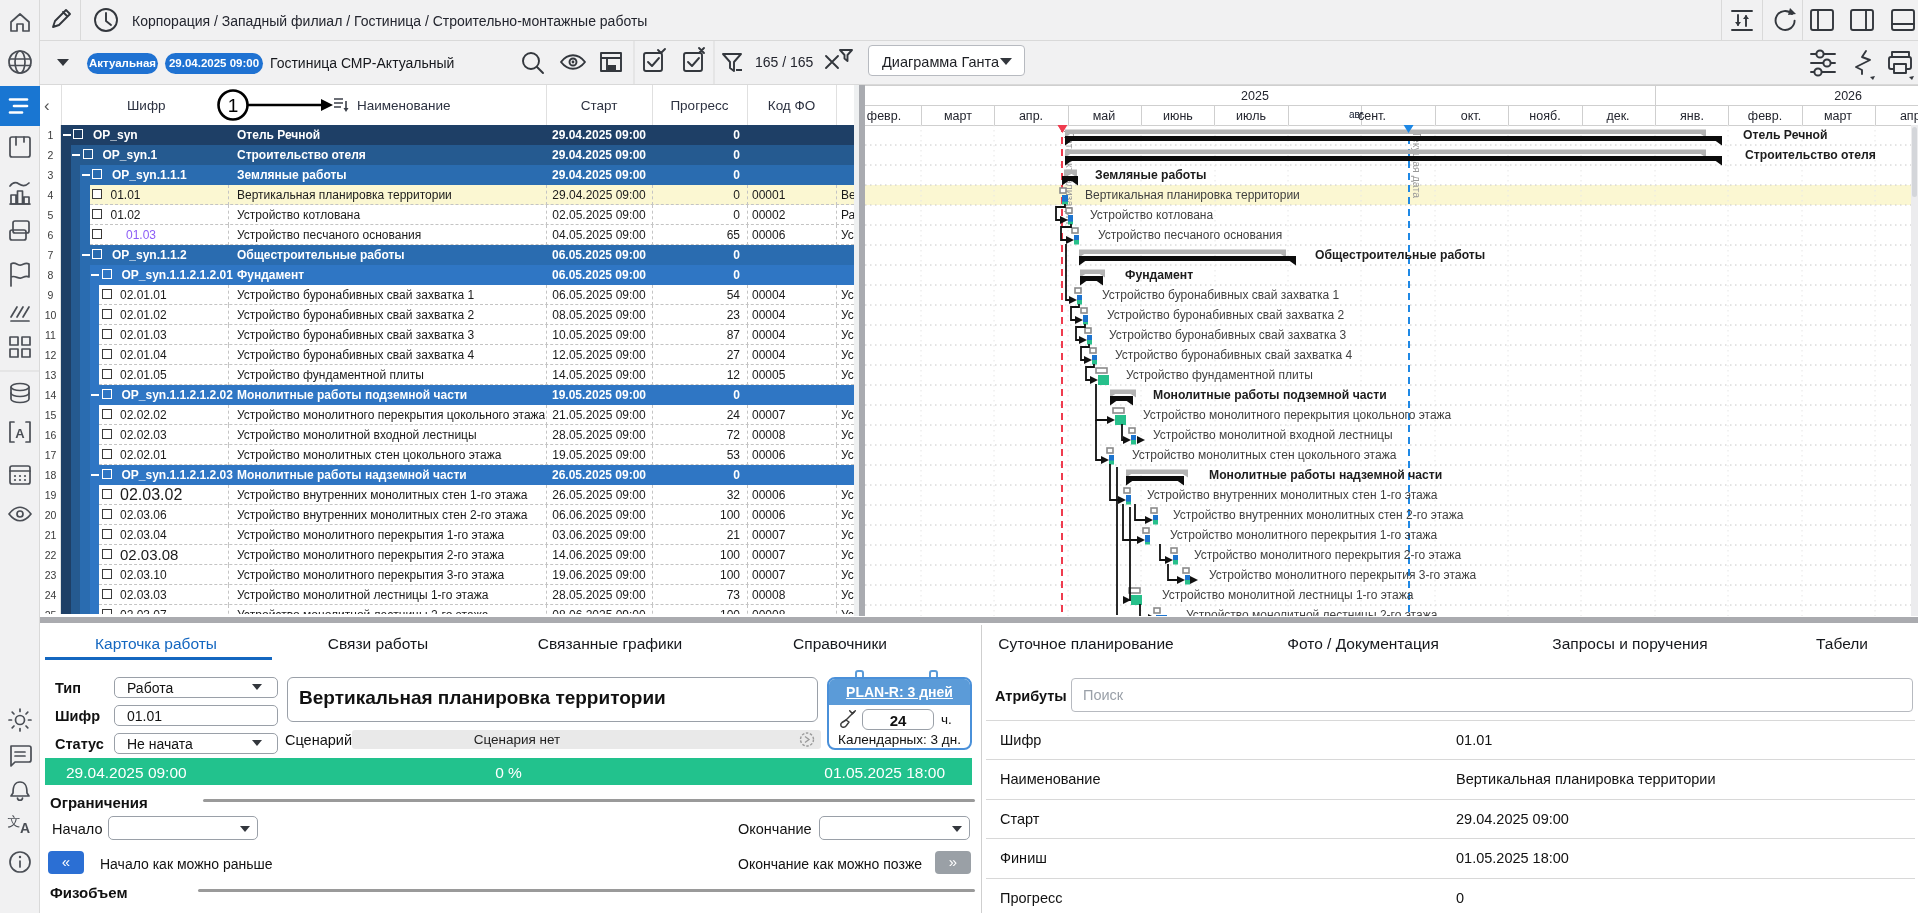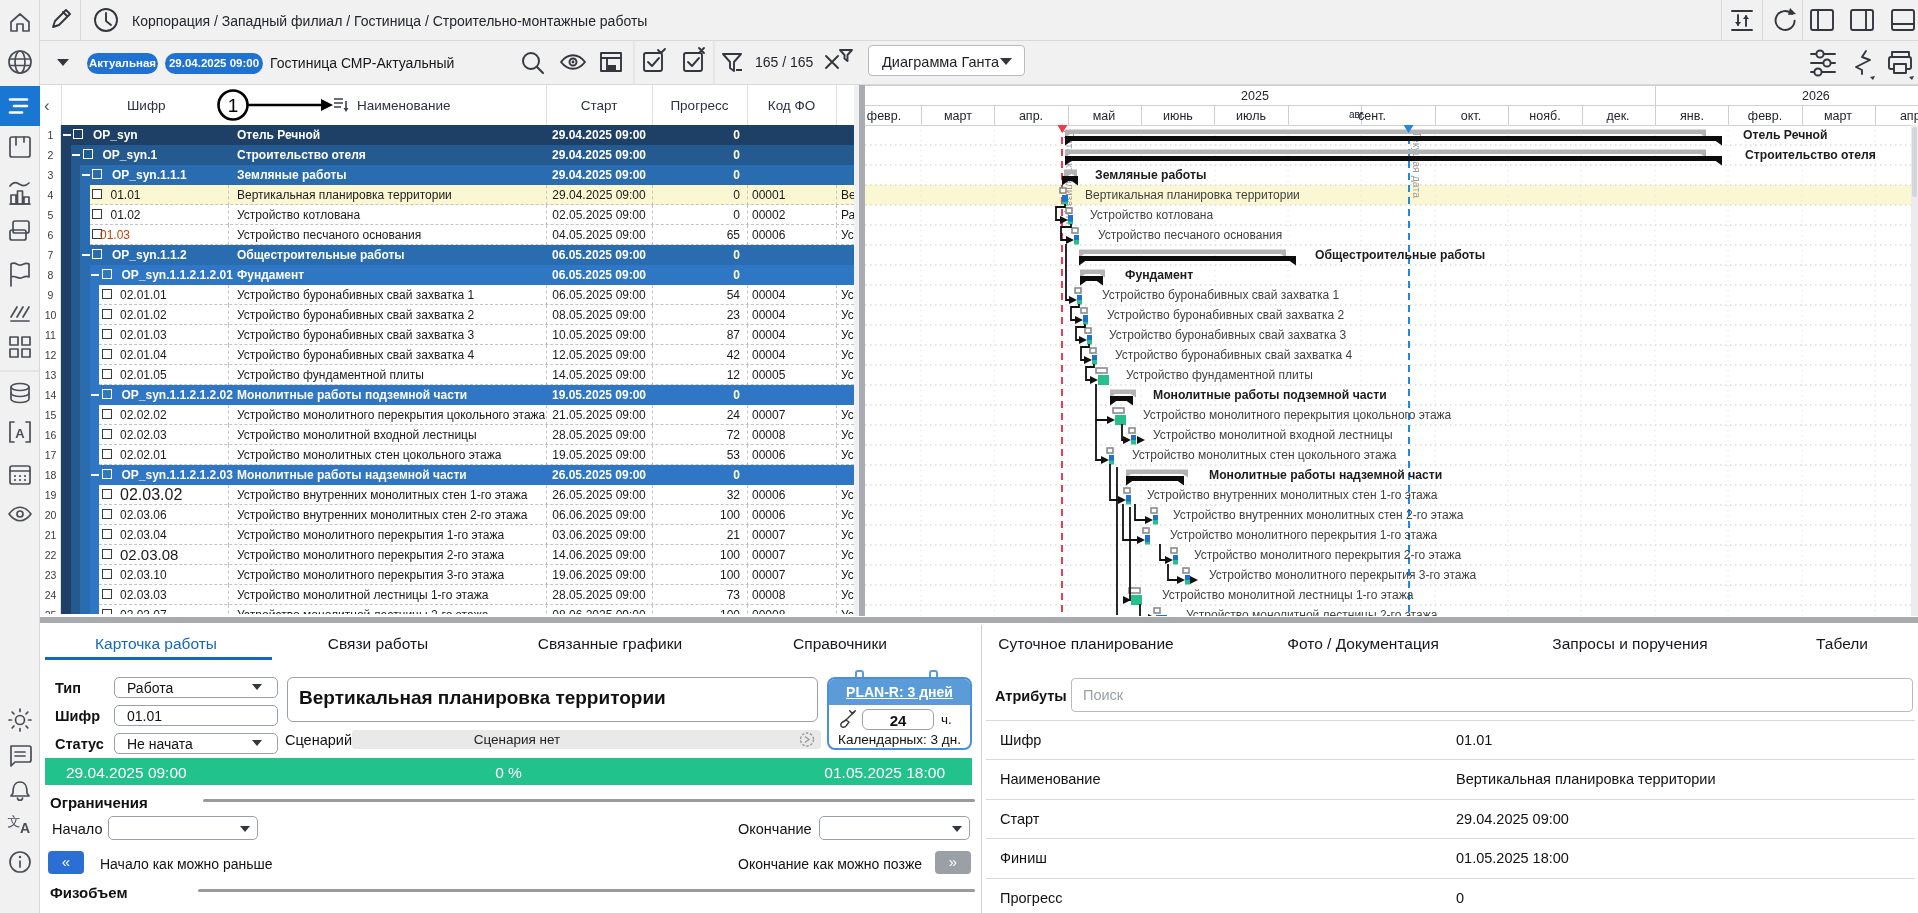--- a/index.html
+++ b/index.html
@@ -229,21 +229,21 @@
     <div class="a" style="left:21.0px;top:100px;width:9.5px;height:20px;background:#1e3f66"></div>
     <div class="a" style="left:30.5px;top:100px;width:9.5px;height:20px;background:#255a90"></div>
     <div class="a" style="left:40.0px;top:100px;width:9.5px;height:20px;background:#2a6cb0"></div>
     <div class="a" style="left:49.5px;top:119px;width:764.5px;height:0;border-top:1px dashed #c4c4c4"></div>
     <div class="a" style="left:188px;top:100px;width:0;height:20px;border-left:1px dashed #c4c4c4"></div>
     <div class="a" style="left:506px;top:100px;width:0;height:20px;border-left:1px dashed #c4c4c4"></div>
     <div class="a" style="left:612px;top:100px;width:0;height:20px;border-left:1px dashed #c4c4c4"></div>
     <div class="a" style="left:707px;top:100px;width:0;height:20px;border-left:1px dashed #c4c4c4"></div>
     <div class="a" style="left:796px;top:100px;width:0;height:20px;border-left:1px dashed #c4c4c4"></div>
     <div class="a" style="left:52.0px;top:104px;width:10px;height:10px;border:1.5px solid #3a3a3a;background:#fff"></div>
-    <div class="a" style="left:60px;top:100px;font-size:12px;color:#c2410c;line-height:20px">01.03</div>
+    <div class="a" style="left:86px;top:100px;font-size:12px;color:#8b5cf6;line-height:20px">01.03</div>
     <div class="a" style="left:197px;top:100px;width:308px;overflow:hidden;font-size:12px;color:#1a1a1a;line-height:20px;white-space:nowrap">Устройство песчаного основания</div>
     <div class="a" style="left:506px;top:100px;width:106px;text-align:center;font-size:12px;color:#1a1a1a;line-height:20px">04.05.2025 09:00</div>
     <div class="a" style="left:612px;top:100px;width:88px;text-align:right;font-size:12px;color:#1a1a1a;line-height:20px">65</div>
     <div class="a" style="left:712px;top:100px;font-size:12px;color:#1a1a1a;line-height:20px">00006</div>
     <div class="a" style="left:801px;top:100px;font-size:12px;color:#1a1a1a;line-height:20px">Ус</div>
     <div class="a" style="left:0;top:120px;width:21px;height:20px;font-size:10.5px;color:#3a3a3a;text-align:center;line-height:20px">7</div>
     <div class="a" style="left:21.0px;top:120px;width:9.5px;height:20px;background:#1e3f66"></div>
     <div class="a" style="left:30.5px;top:120px;width:9.5px;height:20px;background:#255a90"></div>
     <div class="a" style="left:40.0px;top:120px;width:774.0px;height:20px;background:#2a6cb0"></div>
     <div class="a" style="left:41.5px;top:129px;width:8px;height:2px;background:#fff"></div>
@@ -325,21 +325,21 @@
     <div class="a" style="left:59.0px;top:239px;width:755.0px;height:0;border-top:1px dashed #c4c4c4"></div>
     <div class="a" style="left:188px;top:220px;width:0;height:20px;border-left:1px dashed #c4c4c4"></div>
     <div class="a" style="left:506px;top:220px;width:0;height:20px;border-left:1px dashed #c4c4c4"></div>
     <div class="a" style="left:612px;top:220px;width:0;height:20px;border-left:1px dashed #c4c4c4"></div>
     <div class="a" style="left:707px;top:220px;width:0;height:20px;border-left:1px dashed #c4c4c4"></div>
     <div class="a" style="left:796px;top:220px;width:0;height:20px;border-left:1px dashed #c4c4c4"></div>
     <div class="a" style="left:61.5px;top:224px;width:10px;height:10px;border:1.5px solid #3a3a3a;background:#fff"></div>
     <div class="a" style="left:80.0px;top:220px;font-size:12px;color:#1a1a1a;line-height:20px">02.01.04</div>
     <div class="a" style="left:197px;top:220px;width:308px;overflow:hidden;font-size:12px;color:#1a1a1a;line-height:20px;white-space:nowrap">Устройство буронабивных свай захватка 4</div>
     <div class="a" style="left:506px;top:220px;width:106px;text-align:center;font-size:12px;color:#1a1a1a;line-height:20px">12.05.2025 09:00</div>
-    <div class="a" style="left:612px;top:220px;width:88px;text-align:right;font-size:12px;color:#1a1a1a;line-height:20px">42</div>
+    <div class="a" style="left:612px;top:220px;width:88px;text-align:right;font-size:12px;color:#1a1a1a;line-height:20px">27</div>
     <div class="a" style="left:712px;top:220px;font-size:12px;color:#1a1a1a;line-height:20px">00004</div>
     <div class="a" style="left:801px;top:220px;font-size:12px;color:#1a1a1a;line-height:20px">Ус</div>
     <div class="a" style="left:0;top:240px;width:21px;height:20px;font-size:10.5px;color:#3a3a3a;text-align:center;line-height:20px">13</div>
     <div class="a" style="left:21.0px;top:240px;width:9.5px;height:20px;background:#1e3f66"></div>
     <div class="a" style="left:30.5px;top:240px;width:9.5px;height:20px;background:#255a90"></div>
     <div class="a" style="left:40.0px;top:240px;width:9.5px;height:20px;background:#2a6cb0"></div>
     <div class="a" style="left:49.5px;top:240px;width:9.5px;height:20px;background:#2f76c4"></div>
     <div class="a" style="left:59.0px;top:259px;width:755.0px;height:0;border-top:1px dashed #c4c4c4"></div>
     <div class="a" style="left:188px;top:240px;width:0;height:20px;border-left:1px dashed #c4c4c4"></div>
     <div class="a" style="left:506px;top:240px;width:0;height:20px;border-left:1px dashed #c4c4c4"></div>
@@ -586,21 +586,21 @@
 <div class="a" style="left:1471px;top:109px;width:80px;margin-left:-40px;text-align:center;font-size:12.5px;color:#23252e">окт.</div>
 <div class="a" style="left:1545px;top:109px;width:80px;margin-left:-40px;text-align:center;font-size:12.5px;color:#23252e">нояб.</div>
 <div class="a" style="left:1618px;top:109px;width:80px;margin-left:-40px;text-align:center;font-size:12.5px;color:#23252e">дек.</div>
 <div class="a" style="left:1692px;top:109px;width:80px;margin-left:-40px;text-align:center;font-size:12.5px;color:#23252e">янв.</div>
 <div class="a" style="left:1765px;top:109px;width:80px;margin-left:-40px;text-align:center;font-size:12.5px;color:#23252e">февр.</div>
 <div class="a" style="left:1838px;top:109px;width:80px;margin-left:-40px;text-align:center;font-size:12.5px;color:#23252e">март</div>
 <div class="a" style="left:1912px;top:109px;width:80px;margin-left:-40px;text-align:center;font-size:12.5px;color:#23252e">апр.</div>
 <div class="a" style="left:0px;top:105px;width:1px;height:-0px;"></div>
 <div class="a" style="left:1655px;top:85px;width:1px;height:20px;background:#cfcfcf"></div>
 <div class="a" style="left:1255px;top:89px;width:60px;margin-left:-30px;text-align:center;font-size:12.5px;color:#23252e">2025</div>
-<div class="a" style="left:1832px;top:89px;width:60px;margin-left:-30px;text-align:left;font-size:12.5px;color:#23252e">2026</div>
+<div class="a" style="left:1832px;top:89px;width:60px;margin-left:-30px;text-align:right;font-size:12.5px;color:#23252e">2026</div>
 <svg class="a" style="left:865px;top:125px" width="1053" height="491" font-family="Liberation Sans">
 <rect x="0" y="60" width="1046" height="20" fill="#fbf7d2"></rect>
 <line x1="0" y1="20" x2="1046" y2="20" stroke="#c8c8c8" stroke-width="1" stroke-dasharray="1.5 3.5"></line>
 <line x1="0" y1="40" x2="1046" y2="40" stroke="#c8c8c8" stroke-width="1" stroke-dasharray="1.5 3.5"></line>
 <line x1="0" y1="60" x2="1046" y2="60" stroke="#c8c8c8" stroke-width="1" stroke-dasharray="1.5 3.5"></line>
 <line x1="0" y1="80" x2="1046" y2="80" stroke="#c8c8c8" stroke-width="1" stroke-dasharray="1.5 3.5"></line>
 <line x1="0" y1="100" x2="1046" y2="100" stroke="#c8c8c8" stroke-width="1" stroke-dasharray="1.5 3.5"></line>
 <line x1="0" y1="120" x2="1046" y2="120" stroke="#c8c8c8" stroke-width="1" stroke-dasharray="1.5 3.5"></line>
 <line x1="0" y1="140" x2="1046" y2="140" stroke="#c8c8c8" stroke-width="1" stroke-dasharray="1.5 3.5"></line>
 <line x1="0" y1="160" x2="1046" y2="160" stroke="#c8c8c8" stroke-width="1" stroke-dasharray="1.5 3.5"></line>

